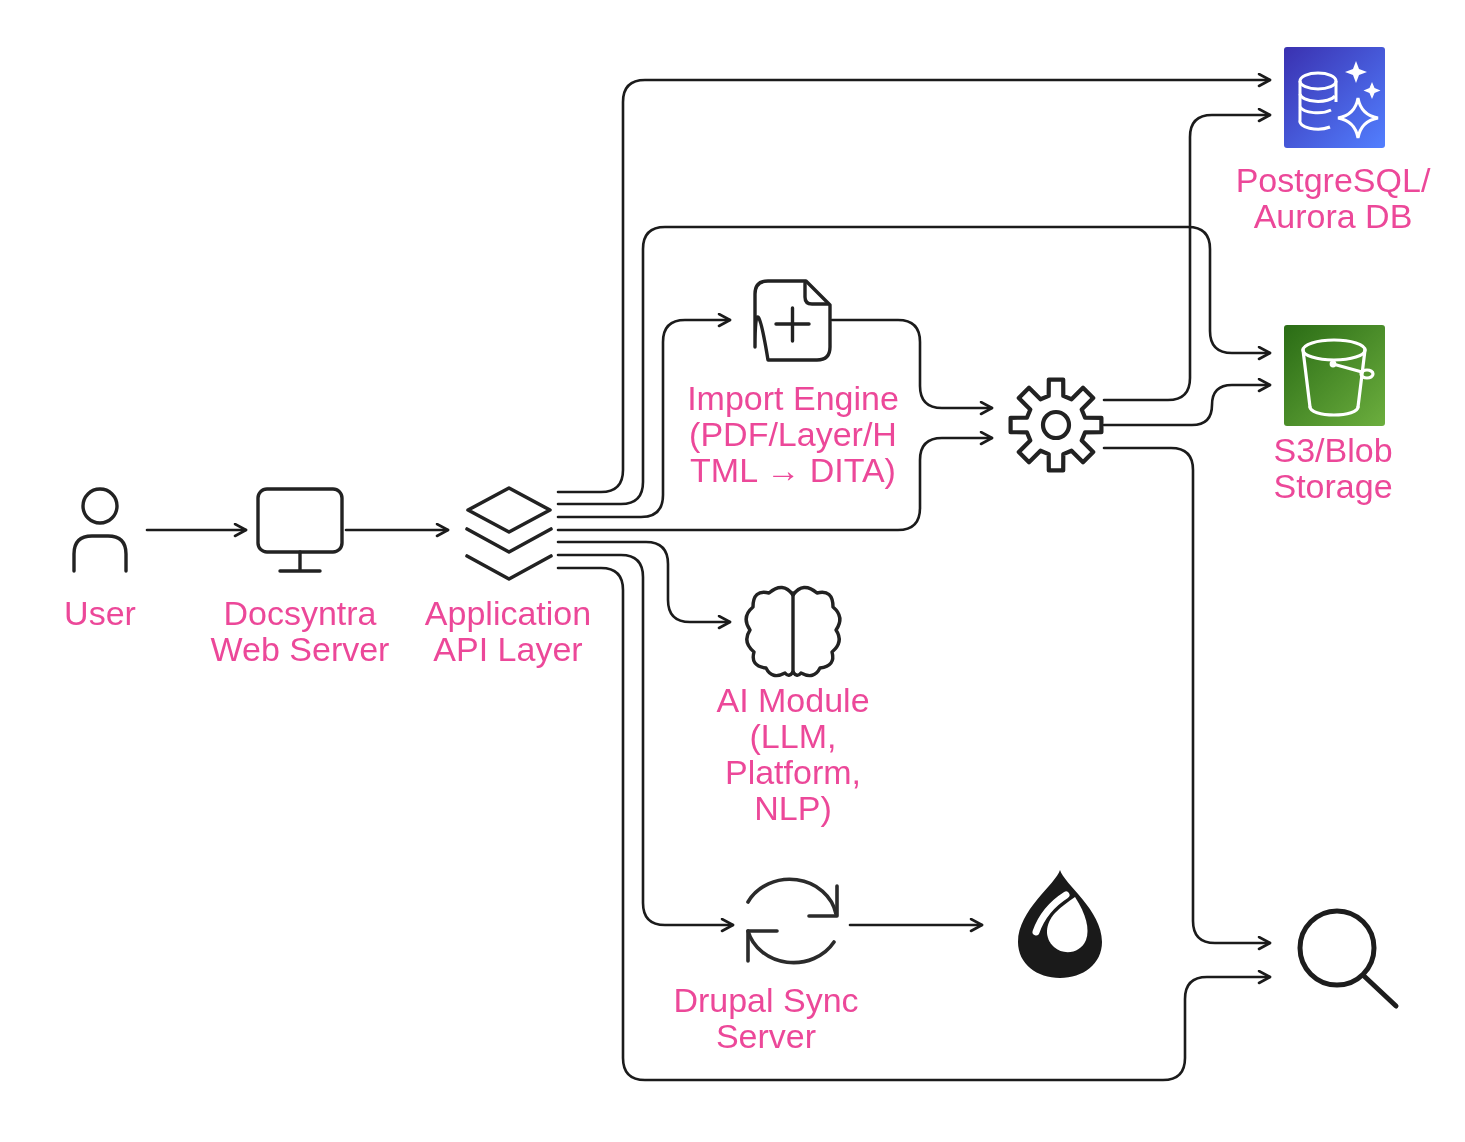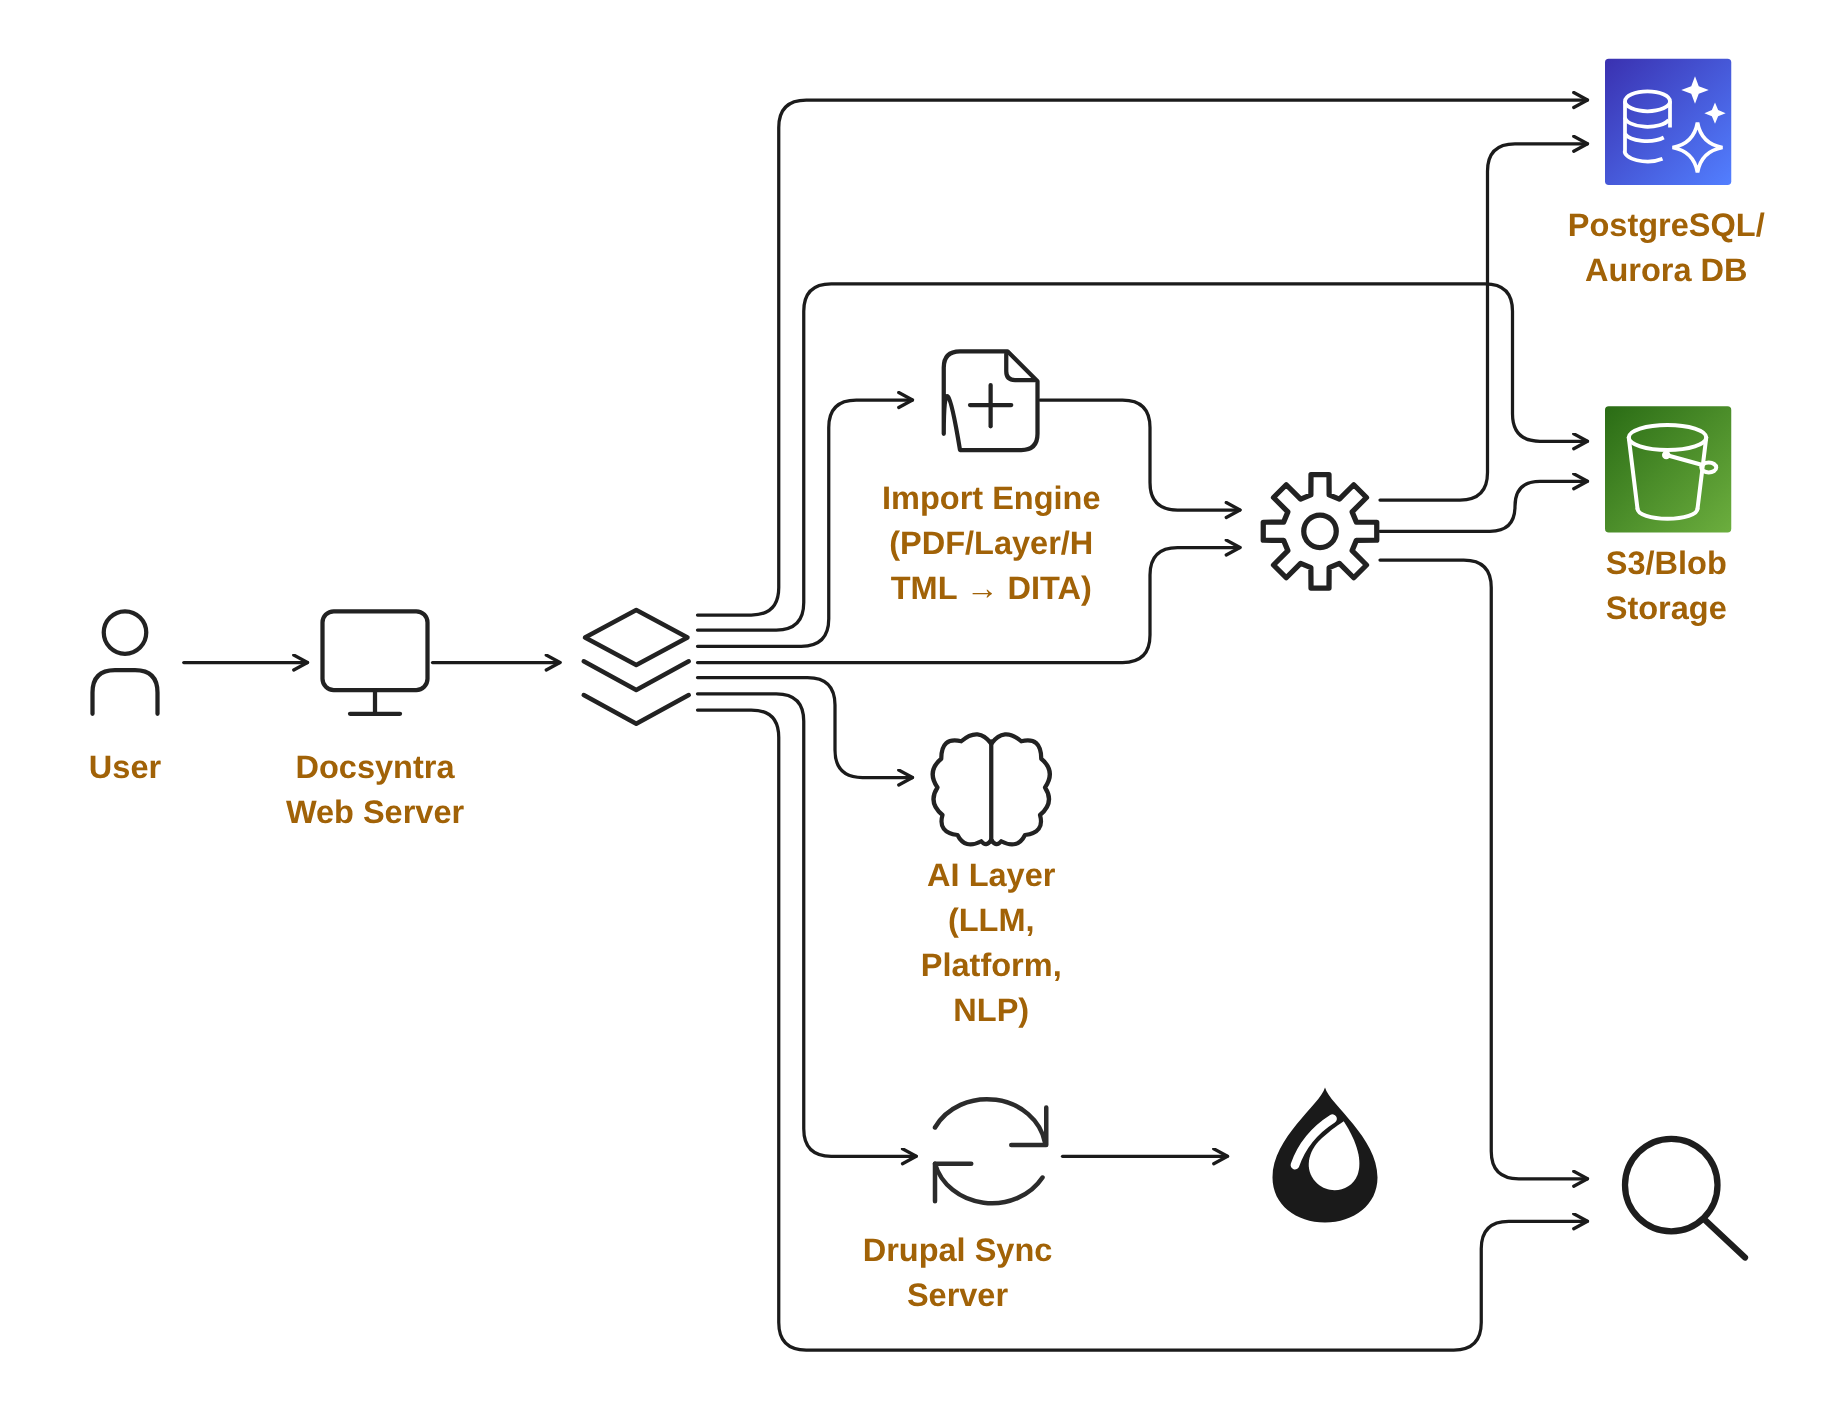--- a/index.html
+++ b/index.html
@@ -1,20 +1,20 @@
 <!DOCTYPE html>
 <html><head>
 <meta charset="utf-8">
 <style>
   html,body{margin:0;padding:0;background:#ffffff;}
   #stage{position:relative;width:1465px;height:1142px;background:#fff;overflow:hidden;
          font-family:"Liberation Sans", sans-serif;}
   #wires{position:absolute;left:0;top:0;}
-  .lbl{position:absolute;transform:translateX(-50%);text-align:center;color:#a16207;
-       font-size:26px;line-height:36px;white-space:nowrap;font-weight:700;}
+  .lbl{position:absolute;transform:translateX(-50%);text-align:center;color:#ec4899;
+       font-size:34px;line-height:36px;white-space:nowrap;font-weight:400;}
   .lbl.tight{line-height:34px;}
 </style>
 </head>
 <body>
 
 <div id="stage">
 
   <svg id="wires" width="1465" height="1142" viewBox="0 0 1465 1142">
     <defs>
       <marker id="arrow" markerUnits="userSpaceOnUse" markerWidth="20" markerHeight="20" refX="13" refY="7" orient="auto">
@@ -131,27 +131,31 @@
     </g>
   </svg>
 
   <div class="lbl" style="left:100px;top:595px">
     <div>User</div>
   </div>
   <div class="lbl" style="left:300px;top:595px">
     <div>Docsyntra</div>
     <div>Web Server</div>
   </div>
+  <div class="lbl" style="left:508px;top:595px">
+    <div>Application</div>
+    <div>API Layer</div>
+  </div>
   <div class="lbl" style="left:793px;top:380px">
     <div>Import Engine</div>
     <div>(PDF/Layer/H</div>
     <div>TML → DITA)</div>
   </div>
   <div class="lbl" style="left:793px;top:682px">
-    <div>AI Layer</div>
+    <div>AI Module</div>
     <div>(LLM,</div>
     <div>Platform,</div>
     <div>NLP)</div>
   </div>
   <div class="lbl" style="left:766px;top:982px">
     <div>Drupal Sync</div>
     <div>Server</div>
   </div>
   <div class="lbl" style="left:1333px;top:162px">
     <div>PostgreSQL/</div>

